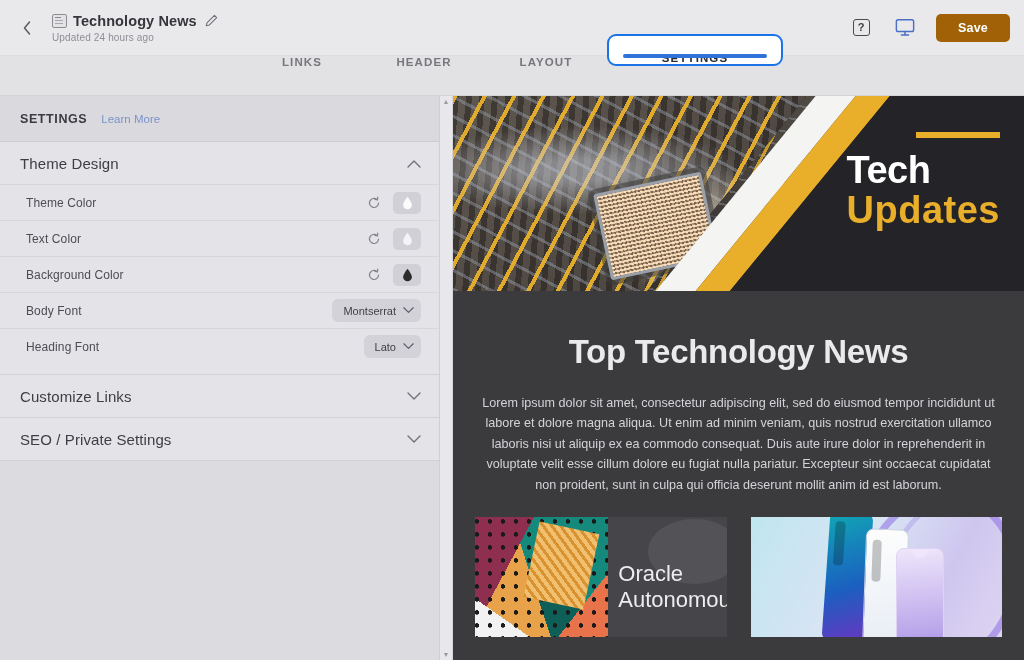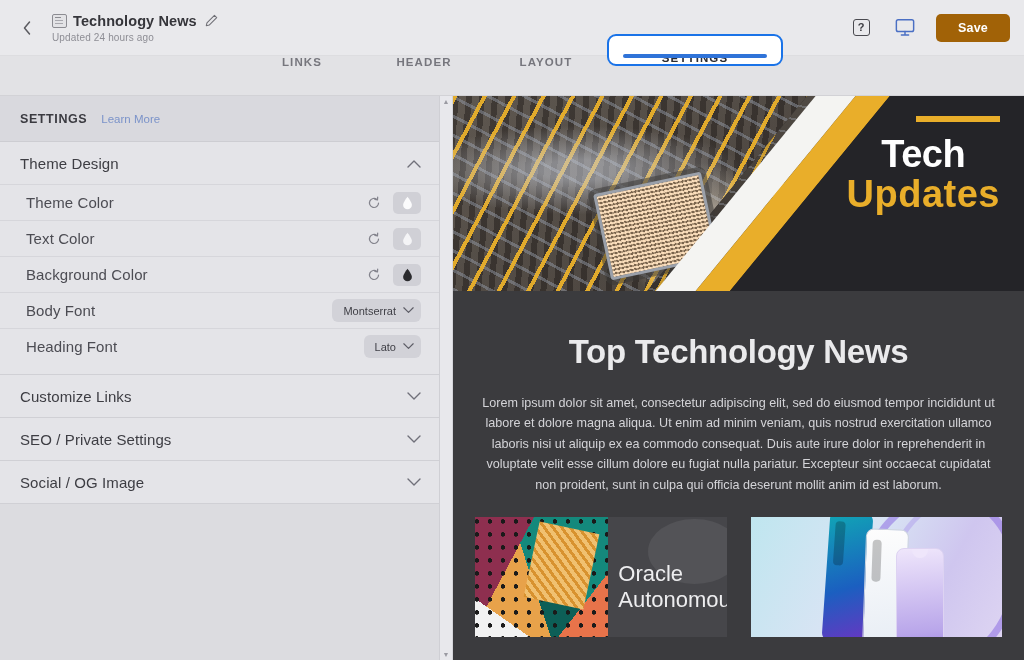--- a/index.html
+++ b/index.html
@@ -145,21 +145,21 @@
   .chev { color: #70707a; display: flex; align-items: center; }
   .chev.up { transform: rotate(180deg); }
 
   .section-body { background: #e4e4e8; padding-bottom: 10px; }
   .setting-row {
     height: 36px;
     display: flex; align-items: center; justify-content: space-between;
     padding: 0 18px 0 26px;
     border-top: 1px solid #d6d6db;
   }
-  .setting-label { font-size: 15px; color: #4c4c53; letter-spacing: .1px; }
+  .setting-label { font-size: 12px; color: #4c4c53; letter-spacing: .1px; }
   .row-controls { display: flex; align-items: center; gap: 12px; }
   .reset-icon { color: #83838c; display: flex; align-items: center; cursor: pointer; }
   .swatch {
     width: 28px; height: 22px; border-radius: 5px;
     background: #d0d0d6;
     display: flex; align-items: center; justify-content: center;
     cursor: pointer;
   }
   .droplet { width: 11px; height: 14px; display: block; }
   .font-pill {
@@ -233,22 +233,22 @@
     position: absolute; inset: 0;
     background: #e9ae2a;
     clip-path: polygon(70.5% 0, 76.5% 0, 48.5% 100%, 42.5% 100%);
   }
   .banner-dark {
     position: absolute; inset: 0;
     background: #242428;
     clip-path: polygon(76.5% 0, 100% 0, 100% 100%, 48.5% 100%);
   }
   .banner-text {
-    position: absolute; right: 24px; top: 20px;
-    text-align: center; z-index: 3;
+    position: absolute; right: 24px; top: 36px;
+    text-align: left; z-index: 3;
   }
   .banner-bar { width: 84px; height: 6px; background: #e9ae2a; margin-left: auto; margin-bottom: 14px; }
   .banner-h1 {
     font-size: 38px; font-weight: 700; color: #ffffff;
     line-height: .98; letter-spacing: -.5px;
   }
   .banner-h2 {
     font-size: 38px; font-weight: 700; color: #e9ae2a;
     line-height: 1.05; letter-spacing: .5px; margin-top: 2px;
   }
@@ -498,30 +498,20 @@
         <div class="section-header">
           <span class="section-title">SEO / Private Settings</span>
           <span class="chev">
             <svg width="14" height="9" viewBox="0 0 14 9">
               <path d="M1 1 L7 7 L13 1" fill="none" stroke="currentColor" stroke-width="1.4" stroke-linecap="round" stroke-linejoin="round"></path>
             </svg>
           </span>
         </div>
       </div>
 
-      <div class="section">
-        <div class="section-header">
-          <span class="section-title">Social / OG Image</span>
-          <span class="chev">
-            <svg width="14" height="9" viewBox="0 0 14 9">
-              <path d="M1 1 L7 7 L13 1" fill="none" stroke="currentColor" stroke-width="1.4" stroke-linecap="round" stroke-linejoin="round"></path>
-            </svg>
-          </span>
-        </div>
-      </div>
 
       <div class="panel-filler"></div>
     </div>
 
     <div class="preview-pane">
 
       <div class="scroll-rail">
         <span class="rail-arrow">▲</span>
         <span class="rail-arrow">▼</span>
       </div>

